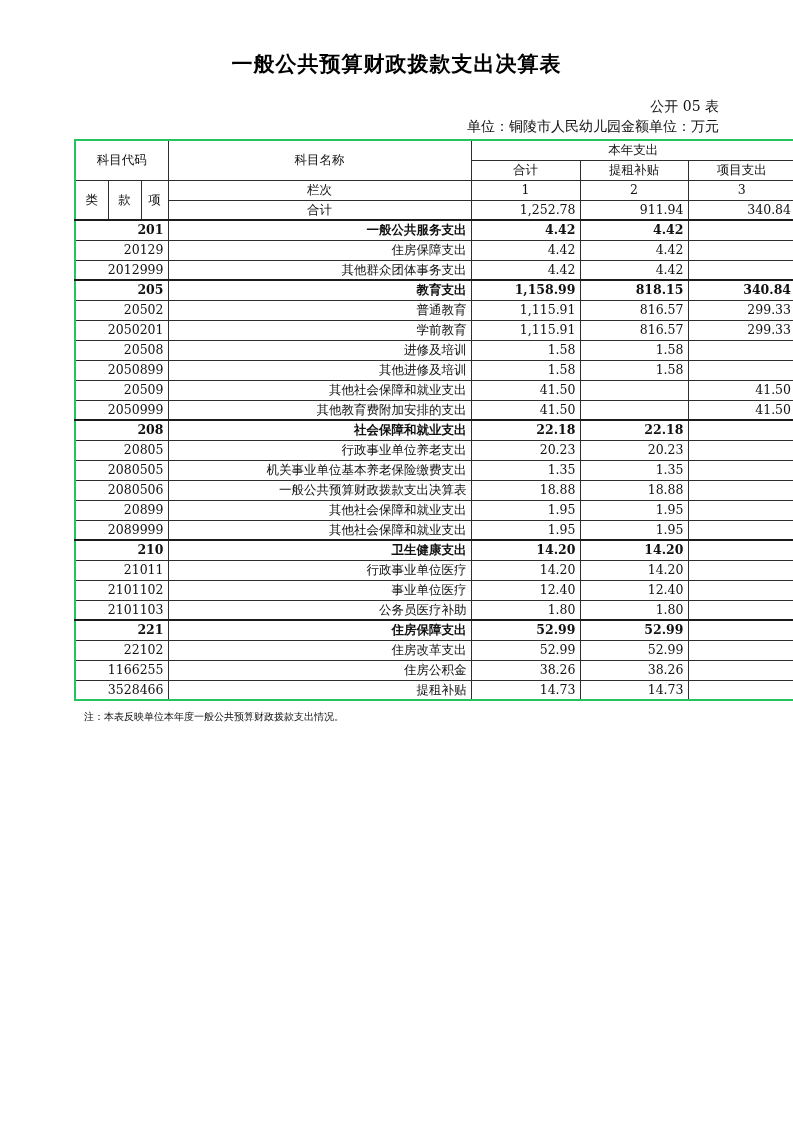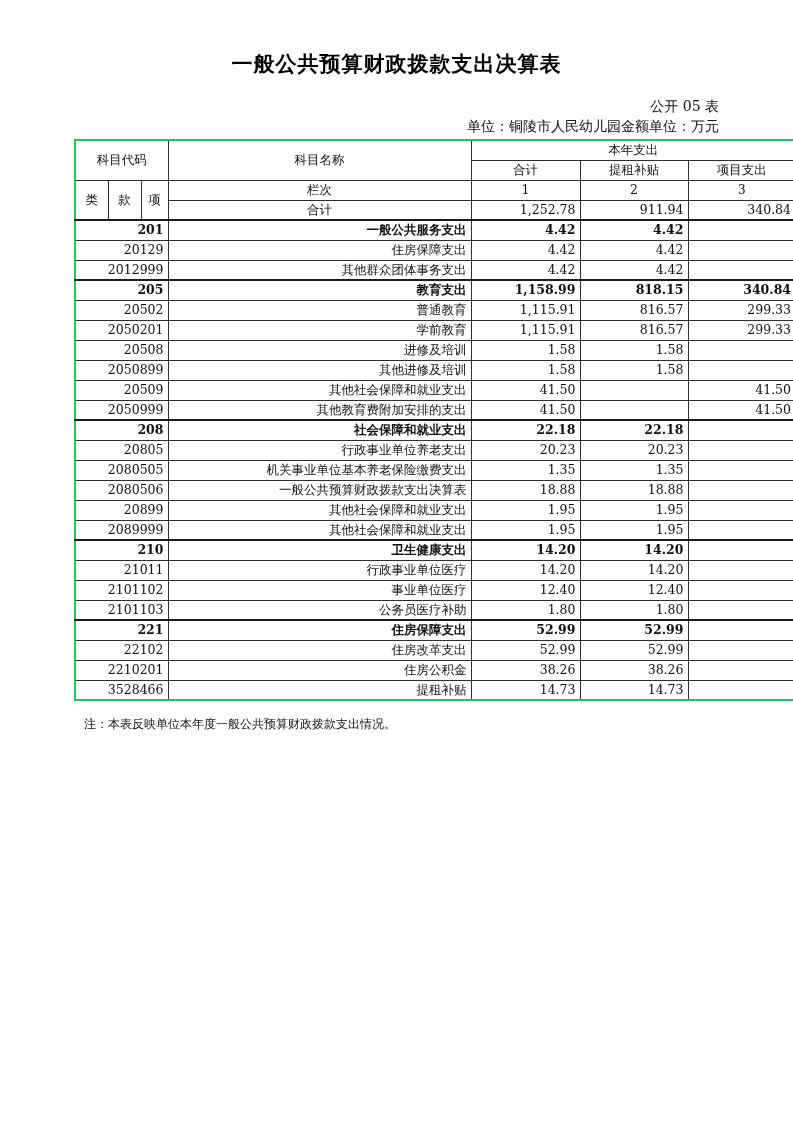--- a/index.html
+++ b/index.html
@@ -58,22 +58,22 @@
   td.name-cell { text-align: right; }
   tr.hdr-grand-total th, tr.hdr-grand-total td { border-bottom: 2px solid #1c1c1c; }
   .bold-label {
     font-weight: bold;
     font-family: "DejaVu Sans", "Liberation Sans", sans-serif;
     font-size: 12.5px;
   }
   tr.cat td { border-top: 2px solid #1c1c1c; font-weight: bold; }
   tr.cat td.name-cell { font-family: "DejaVu Sans", "Liberation Sans", sans-serif; font-size: 12.5px; }
   .note-line {
-    font-size: 12px;
-    margin-top: 14px;
+    font-size: 10px;
+    margin-top: 7px;
     padding-left: 10px;
     line-height: 18px;
   }
 </style>
 </head>
 <body>
 
 <div class="content">
 
   <div class="doc-title">一般公共预算财政拨款支出决算表</div>
@@ -271,21 +271,21 @@
     <td class="num"></td>
   </tr>
         <tr>
     <td colspan="3" class="code-cell">22102</td>
     <td class="name-cell">住房改革支出</td>
     <td class="num">52.99</td>
     <td class="num">52.99</td>
     <td class="num"></td>
   </tr>
         <tr>
-    <td colspan="3" class="code-cell">2210201</td>
+    <td colspan="3" class="code-cell">1166255</td>
     <td class="name-cell">住房公积金</td>
     <td class="num">38.26</td>
     <td class="num">38.26</td>
     <td class="num"></td>
   </tr>
         <tr>
     <td colspan="3" class="code-cell">3528466</td>
     <td class="name-cell">提租补贴</td>
     <td class="num">14.73</td>
     <td class="num">14.73</td>

